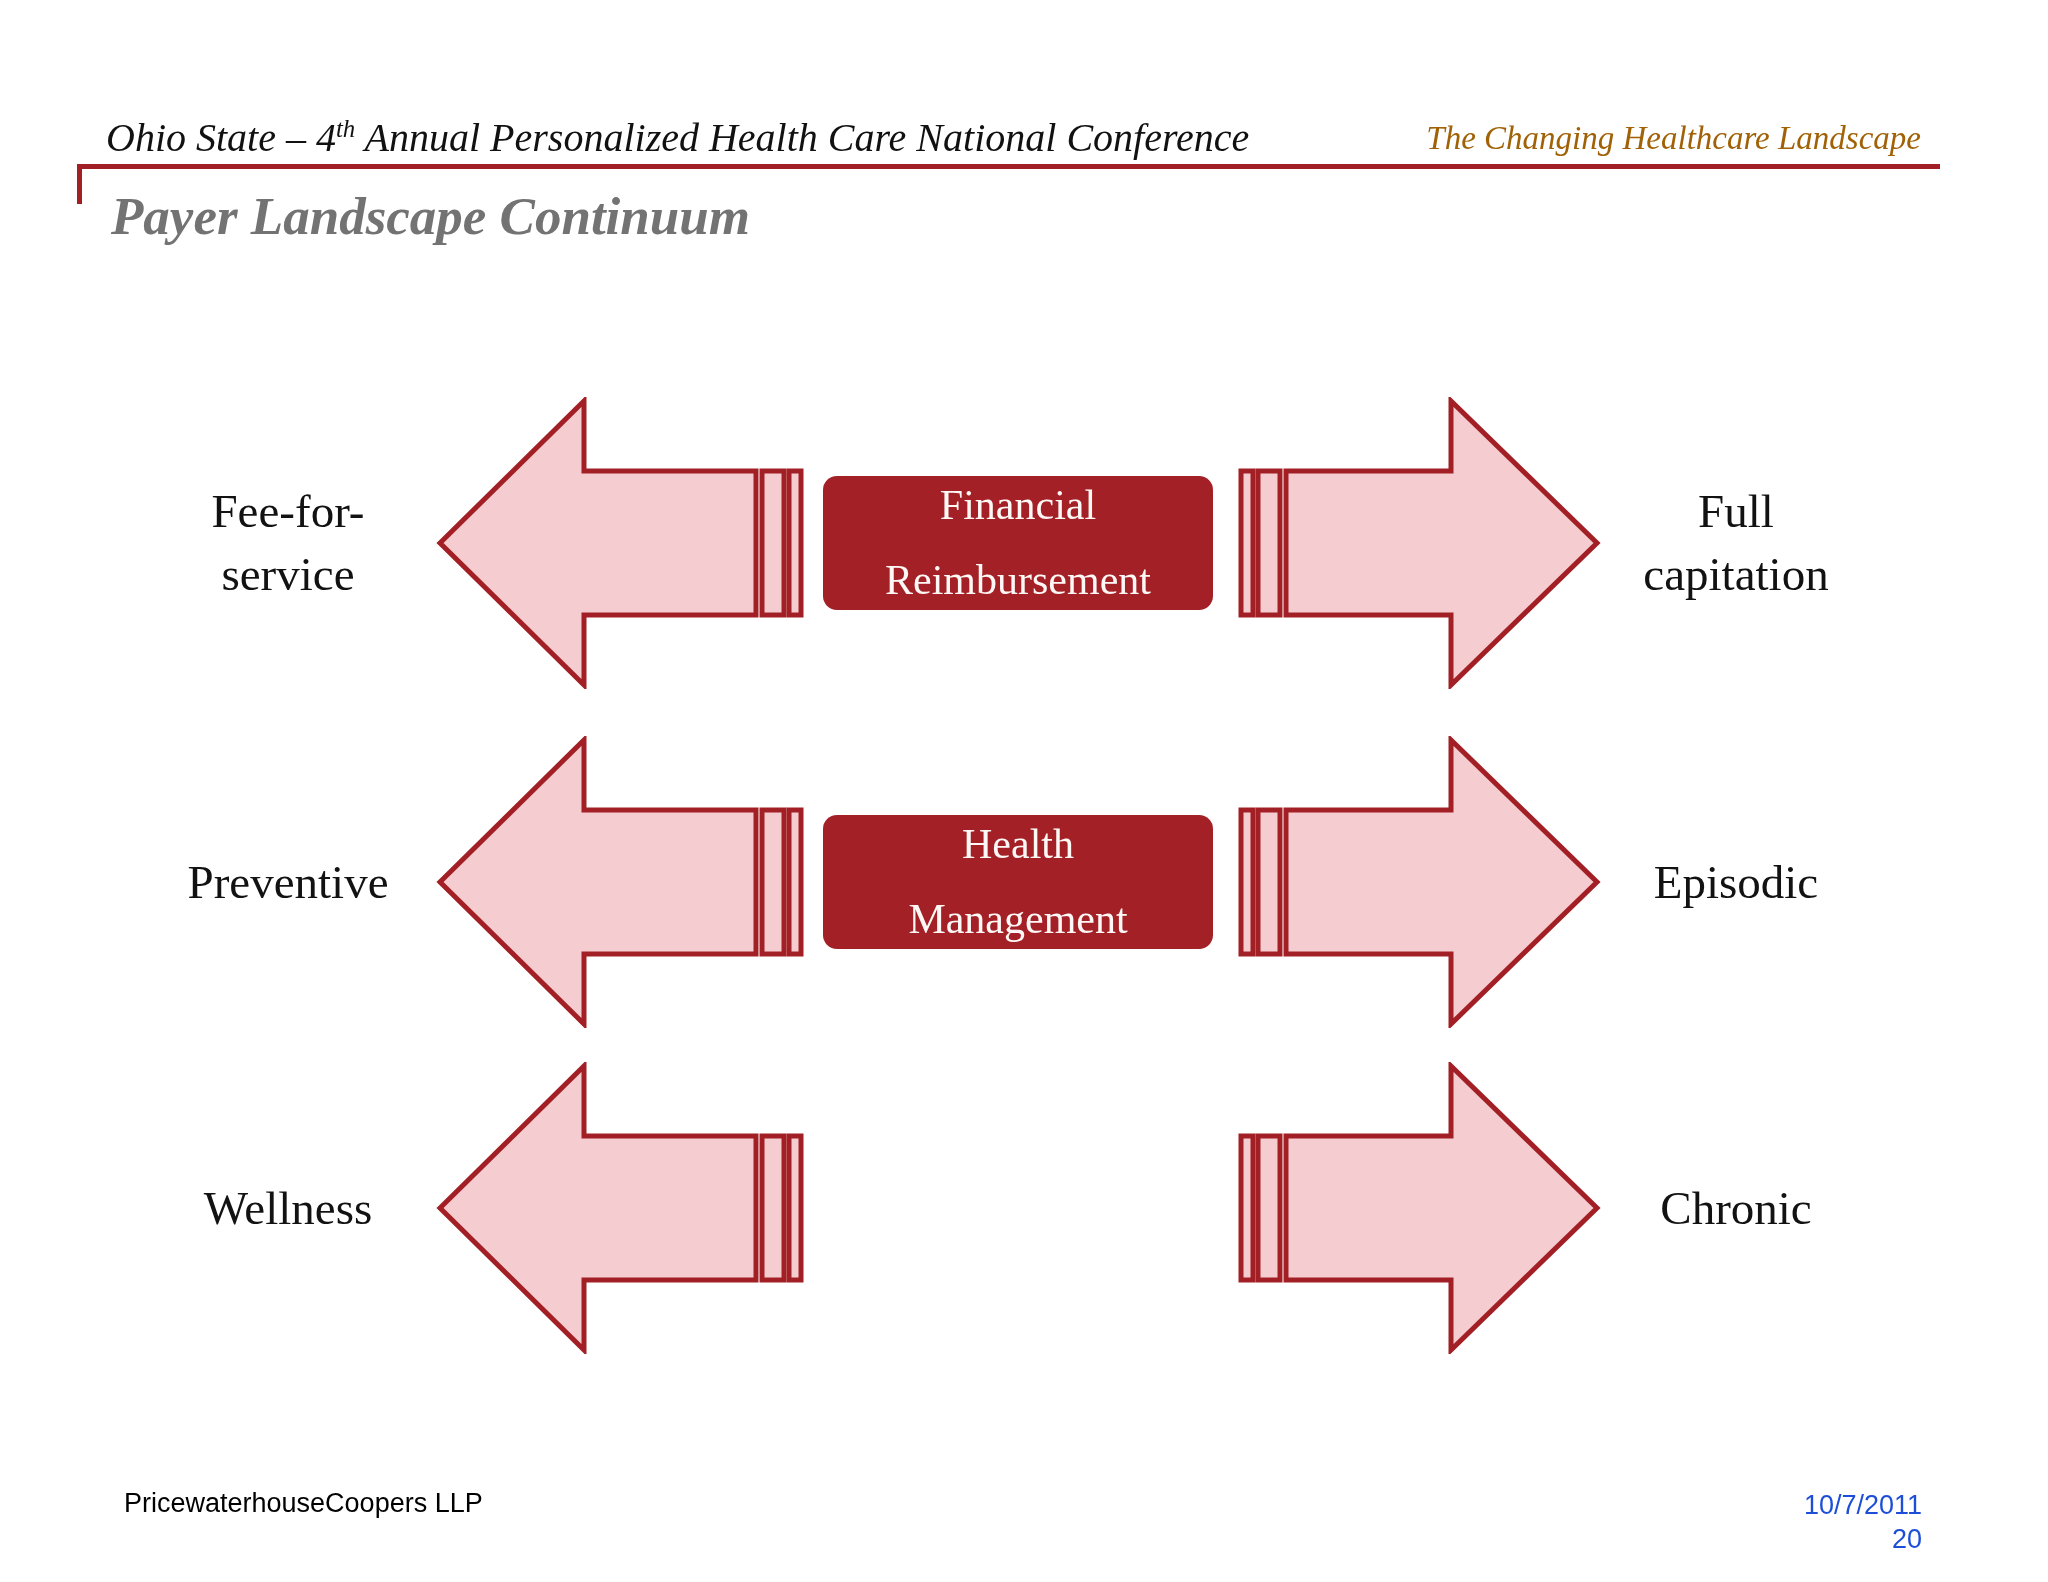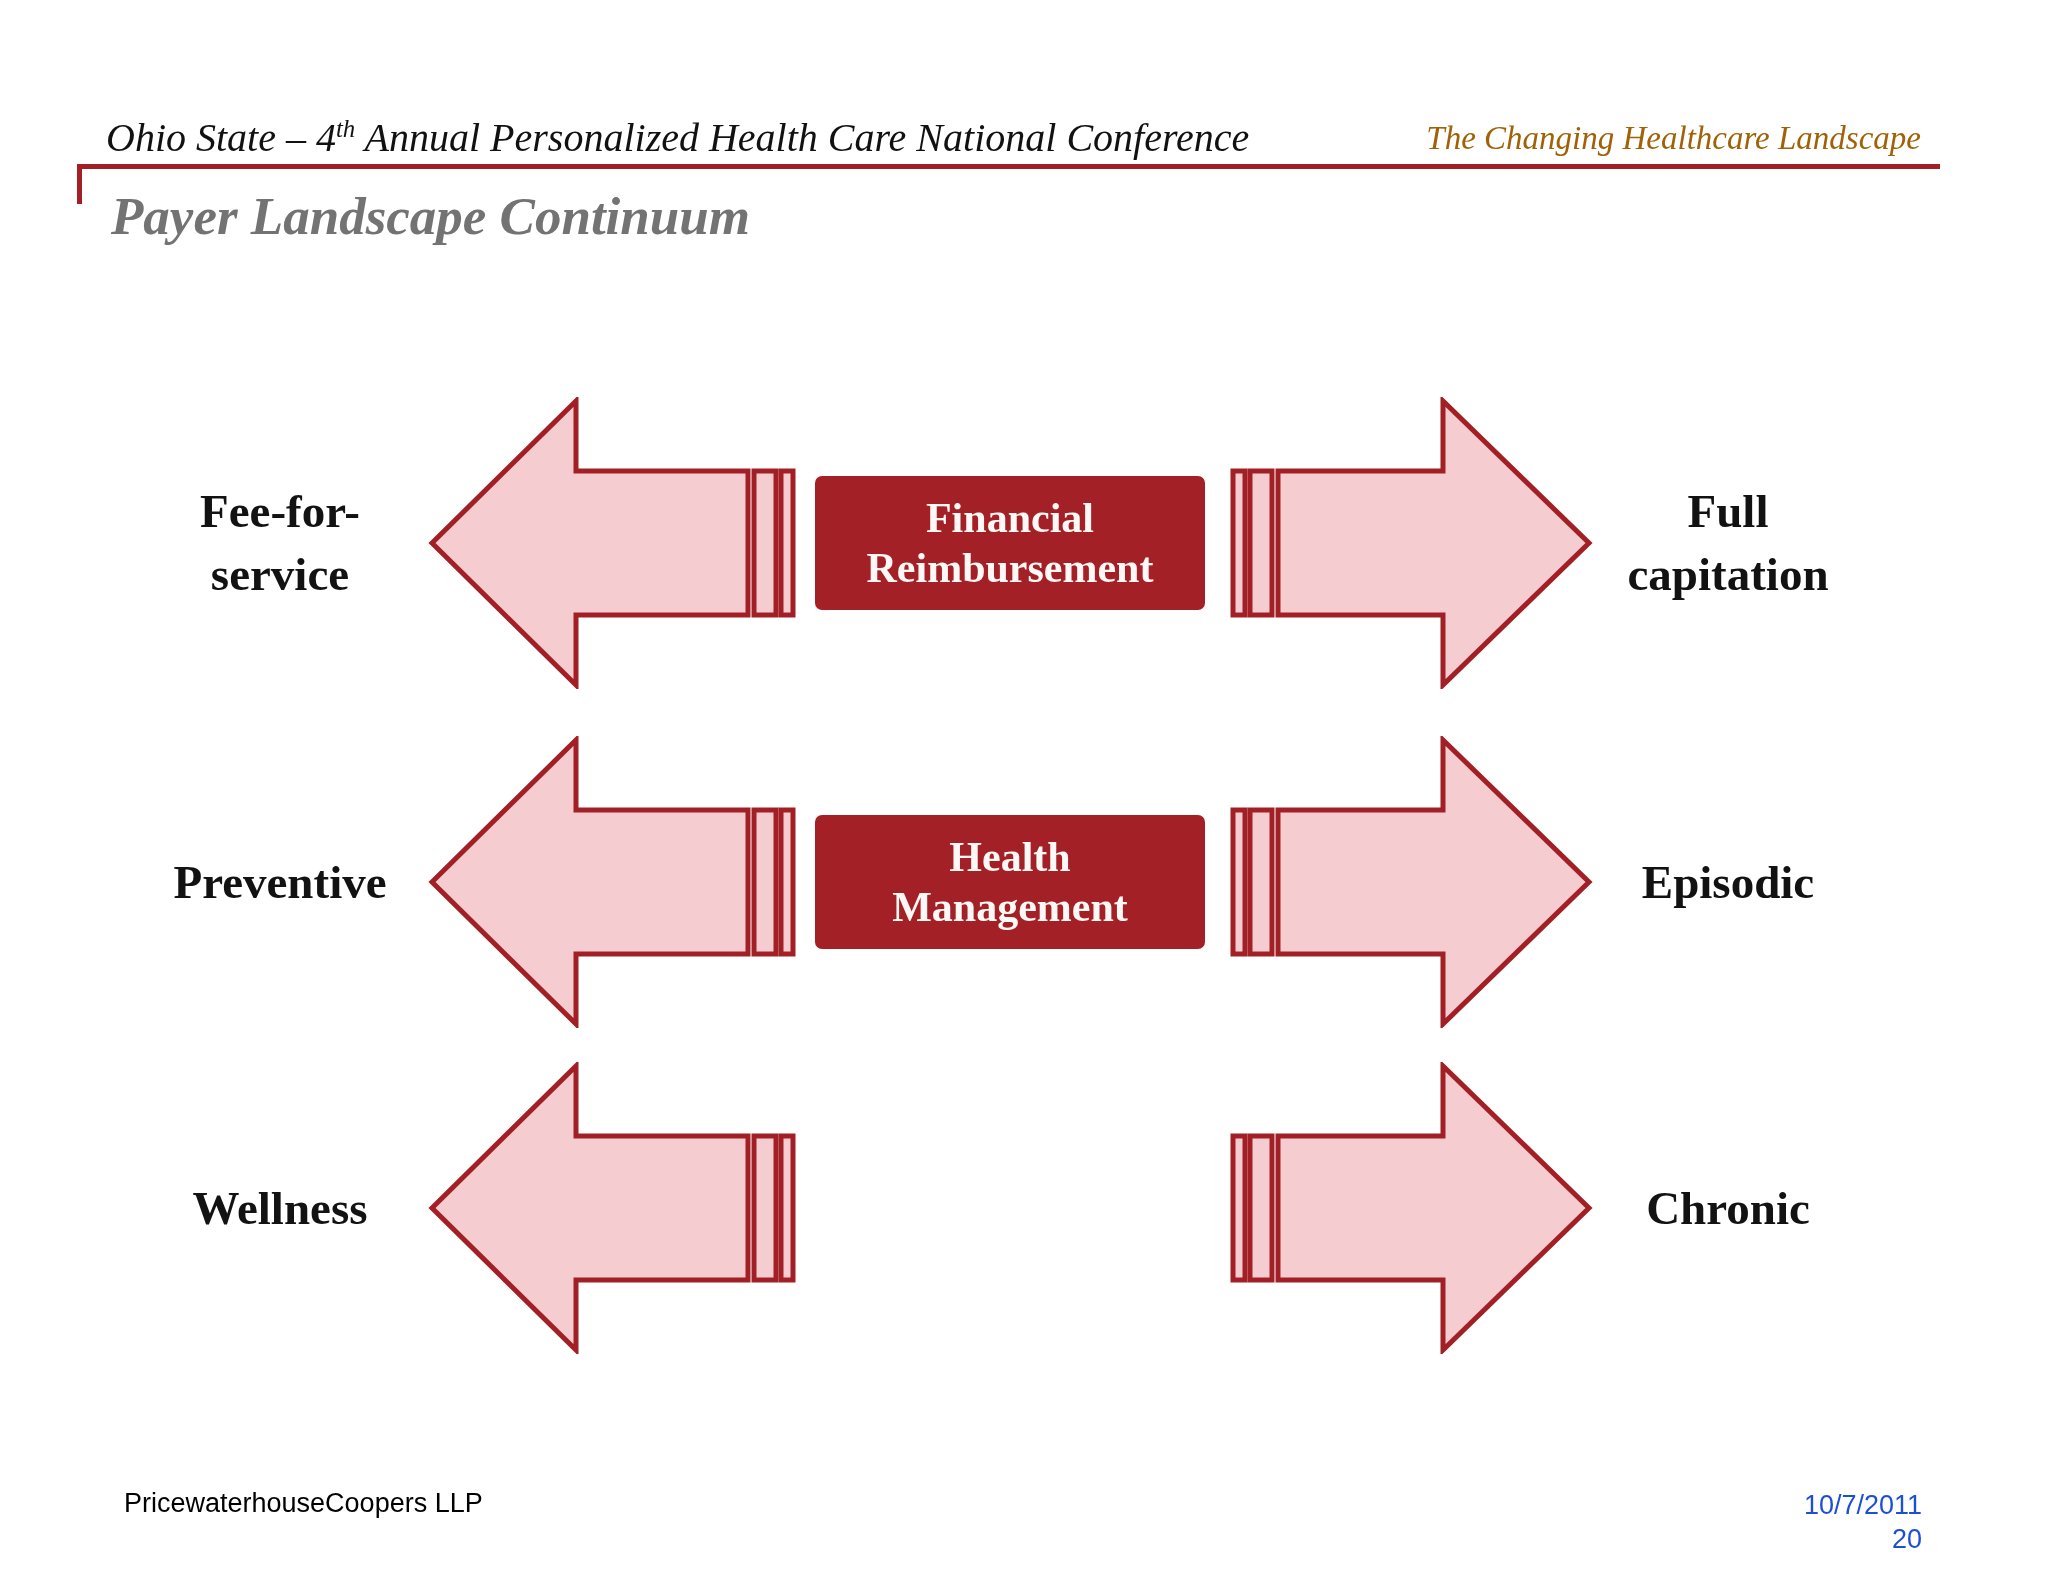--- a/index.html
+++ b/index.html
@@ -17,37 +17,37 @@
     position:absolute;right:127px;top:120px;
     font-style:italic;font-size:33px;color:#a16207;white-space:nowrap;
   }
   .red-rule{position:absolute;left:77px;top:164px;width:1863px;height:5px;background:#A22025;}
   .red-tick{position:absolute;left:77px;top:164px;width:5px;height:40px;background:#A22025;}
   .slide-title{
     position:absolute;left:111px;top:186px;
     font-style:italic;font-weight:bold;font-size:53px;color:#737373;white-space:nowrap;
   }
   
-  .row{position:absolute;left:0;width:1824px;height:292px;font-weight:bold;}
+  .row{position:absolute;left:8px;width:1824px;height:292px;}
   .row-1{top:397px;} .row-2{top:736px;} .row-3{top:1062px;}
   .side-label{
     position:absolute;top:0;height:292px;width:380px;
     display:flex;align-items:center;justify-content:center;text-align:center;
     font-size:47px;line-height:63px;color:#121212;white-space:pre-line;
   }
   .side-label.left{left:90px;}
   .side-label.right{left:1538px;}
   .arrow-svg{position:absolute;top:0;display:block;}
   .arrow-svg.left{left:428px;}
   .arrow-svg.right{left:1230px;}
   .center-box{
     position:absolute;left:815px;top:79px;width:390px;height:134px;
-    background:#A32126;border-radius:7px;
+    background:#A32126;border-radius:14px;
     display:flex;align-items:center;justify-content:center;text-align:center;
-    color:#fdf8f6;font-size:42px;line-height:50px;white-space:pre-line;
+    color:#fdf8f6;font-size:42px;line-height:75px;white-space:pre-line;
   }
   
   .footer-company{
     position:absolute;left:124px;top:1488px;
     font-family:Liberation Sans, sans-serif;
     font-size:27px;color:#000000;
   }
   .footer-right{
     position:absolute;right:126px;top:1488px;text-align:right;
     font-family:"Liberation Sans","DejaVu Sans",sans-serif;

